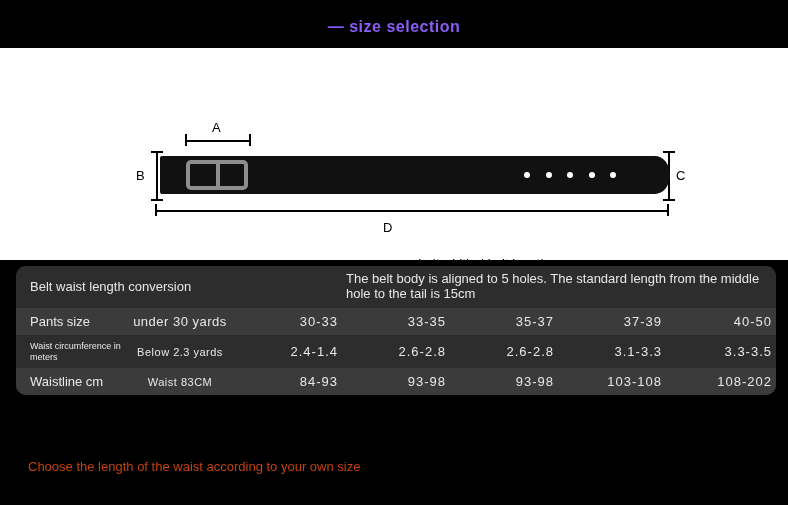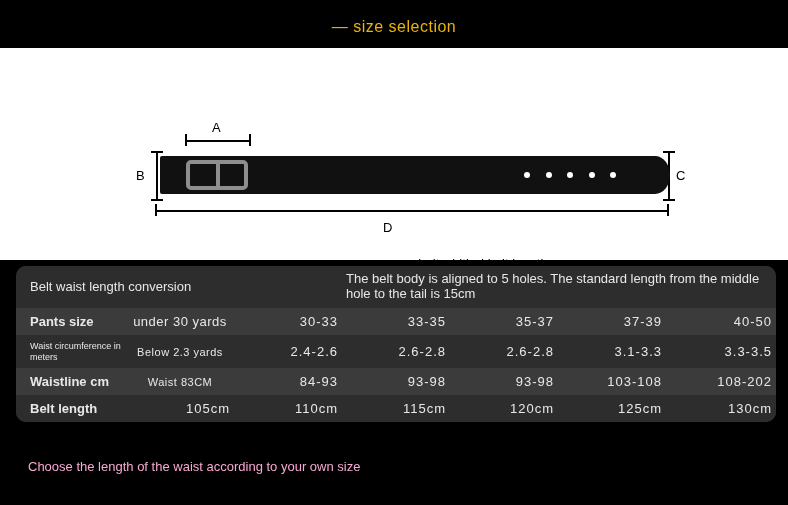--- a/index.html
+++ b/index.html
@@ -24,23 +24,24 @@
   .title-bar {
     position: absolute;
     left: 0; top: 8px;
     width: 788px; height: 38px;
     background: #000;
     display: flex;
     align-items: center;
     justify-content: center;
   }
   .title-text {
-    color: #eab308;
+    color: #8b5cf6;
     font-size: 16px;
     letter-spacing: 0.5px;
+    font-weight: bold;
   }
 
   
   .diagram-panel {
     position: absolute;
     left: 0; top: 48px;
     width: 788px; height: 212px;
     background: #ffffff;
   }
 
@@ -144,31 +145,31 @@
   .row-a { background: #2d2d2d; }
   .row-b { background: #3b3b3b; }
 
   .hdr-title { font-size: 13px; padding-left: 14px !important; }
   .hdr-note {
     font-size: 13px;
     line-height: 1.15;
     color: #e8e8e8;
     padding-right: 8px !important;
   }
-  .lbl { font-size: 13px; padding-left: 14px !important; font-weight: bold; }
+  .lbl { font-size: 13px; padding-left: 14px !important; }
   .lbl-small { font-size: 9px; padding-left: 14px !important; line-height: 1.2; }
   .val { font-size: 13px; letter-spacing: 1px; text-align: right; }
   .val-first { font-size: 13px; letter-spacing: 0.5px; text-align: center; }
   .val-small { font-size: 11px; letter-spacing: 0.5px; text-align: center; }
 
   .footer-note {
     position: absolute;
     left: 28px; top: 458px;
     width: 430px;
-    color: #f9a8d4;
+    color: #c2410c;
     font-size: 13px;
     line-height: 1.35;
   }
   .bottom-bar {
     position: absolute;
     left: 0; bottom: 0;
     width: 788px; height: 8px;
     background: #000;
   }
 </style>
@@ -246,46 +247,37 @@
           <td class="val">30-33</td>
           <td class="val">33-35</td>
           <td class="val">35-37</td>
           <td class="val">37-39</td>
           <td class="val">40-50</td>
         </tr>
 
         <tr class="row-a">
           <td class="lbl-small">Waist circumference in meters</td>
           <td class="val-small">Below 2.3 yards</td>
-          <td class="val">2.4-2.6</td>
+          <td class="val">2.4-1.4</td>
           <td class="val">2.6-2.8</td>
           <td class="val">2.6-2.8</td>
           <td class="val">3.1-3.3</td>
           <td class="val">3.3-3.5</td>
         </tr>
 
         <tr class="row-b">
           <td class="lbl">Waistline cm</td>
           <td class="val-small">Waist 83CM</td>
           <td class="val">84-93</td>
           <td class="val">93-98</td>
           <td class="val">93-98</td>
           <td class="val">103-108</td>
           <td class="val">108-202</td>
         </tr>
 
-        <tr class="row-a">
-          <td class="lbl">Belt length</td>
-          <td class="val">105cm</td>
-          <td class="val">110cm</td>
-          <td class="val">115cm</td>
-          <td class="val">120cm</td>
-          <td class="val">125cm</td>
-          <td class="val">130cm</td>
-        </tr>
       </tbody>
     </table>
   </div>
 
   <div class="footer-note">Choose the length of the waist according to your own size</div>
 
   <div class="bottom-bar"></div>
 </div>
 
 </body></html>

